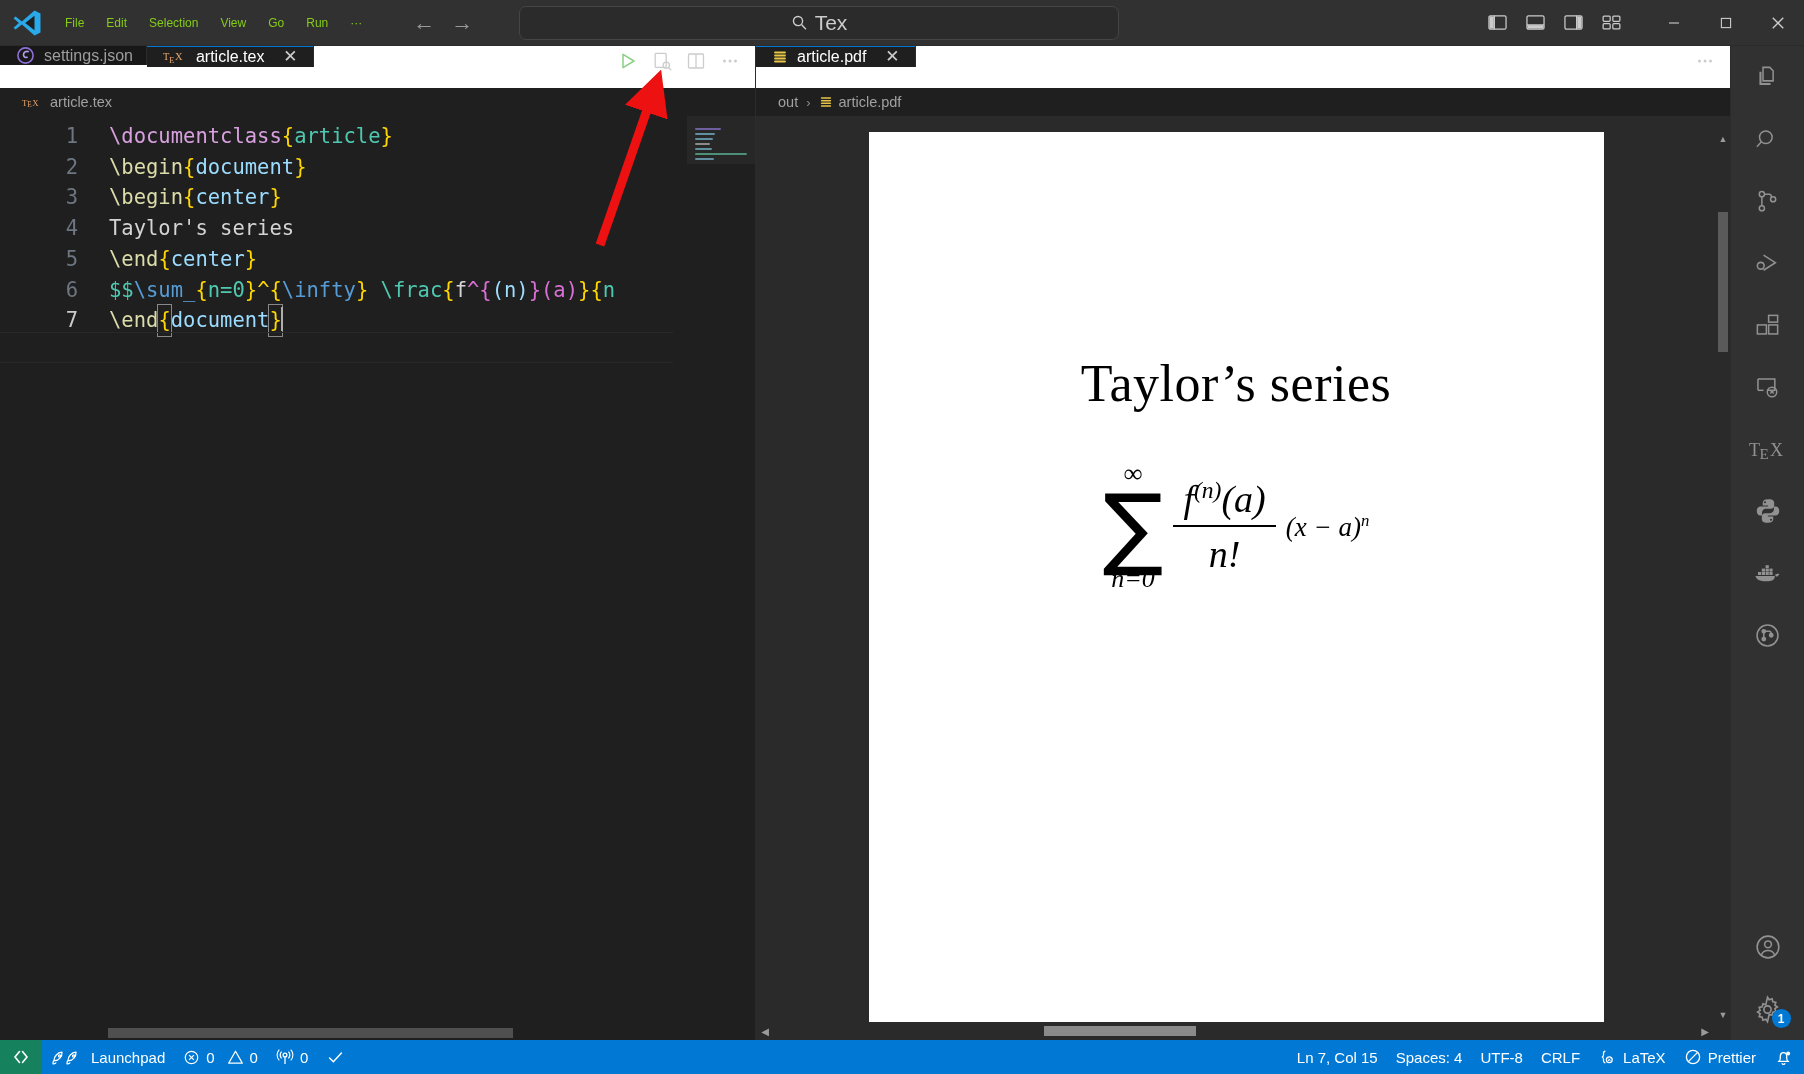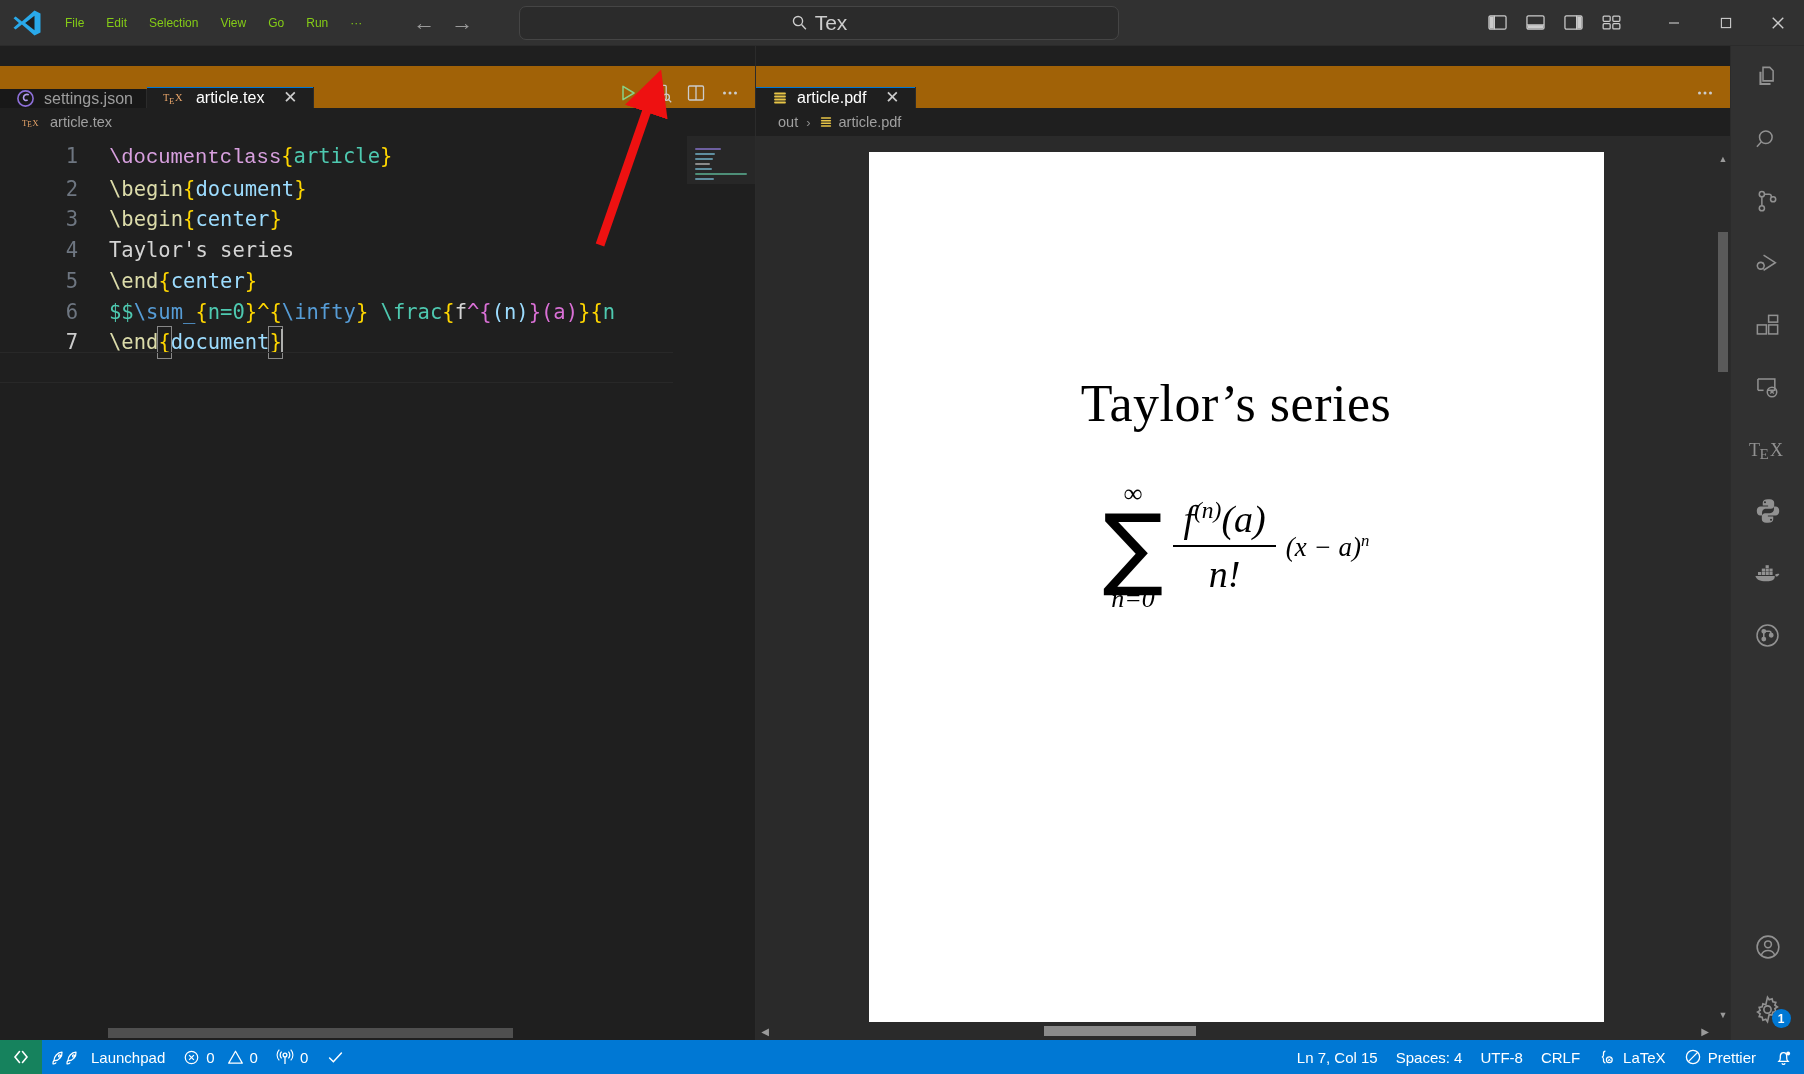--- a/index.html
+++ b/index.html
@@ -44,21 +44,21 @@
 
   
   .body-row { flex: 1; display: flex; min-height: 0; }
   .workbench { flex: 1; display: flex; min-width: 0; flex-direction: column; }
   .editors { flex: 1; display: flex; min-height: 0; }
 
   
   .group-left { width: 755px; display: flex; flex-direction: column; background: #1f1f1f; min-width: 0; }
   .group-right { flex: 1; display: flex; flex-direction: column; background: #1f1f1f; border-left: 1px solid #2b2b2b; min-width: 0; }
 
-  .tabrow { height: 42px; background: #a16207; display: flex; align-items: flex-end; position: relative; margin-top: 20px; }
+  .tabrow { height: 42px; background: #ffffff; display: flex; align-items: flex-start; position: relative; }
   .tab {
     display: flex; align-items: center; gap: 9px; padding: 0 13px 0 16px;
     font-size: 16px; color: #9d9d9d; background: #181818; cursor: default;
     border-right: 1px solid #2b2b2b; position: relative; min-width: 0;
   }
   .tab.active { background: #1f1f1f; color: #ffffff; }
   .tab.active::before {
     content: ""; position: absolute; top: 0; left: 0; right: 0; height: 1px; background: #0078d4;
   }
   .tab .tab-label { white-space: nowrap; }
@@ -80,21 +80,21 @@
   .code-area { flex: 1; position: relative; overflow: hidden; }
   pre.code {
     font-family: "DejaVu Sans Mono", monospace; font-size: 20.5px; line-height: 30.7px;
     color: #cccccc; margin: 0; padding: 0; white-space: pre;
   }
   .ln {
     display: inline-block; width: 78px; text-align: right; color: #6e7681;
     margin-right: 31px; font-family: "DejaVu Sans Mono", monospace;
   }
   .ln.cur { color: #cccccc; }
-  .cmd { color: #d8a0df; font-family: Liberation Mono, monospace; }
+  .cmd { color: #d8a0df; }
   .kw  { color: #569cd6; }
   .brc { color: #ffd700; }
   .brc2 { color: #da70d6; }
   .nm  { color: #4ec9b0; }
   .pln { color: #d4d4d4; }
   .grn { color: #4ec9b0; }
   .arg { color: #9cdcfe; }
   .yel { color: #dcdcaa; }
   .line-hl { position: absolute; left: 0; right: 0; height: 30.7px; border-top: 1px solid #282828; border-bottom: 1px solid #282828; }
   .bracket-box { outline: 1px solid #888; display: inline-block; }

